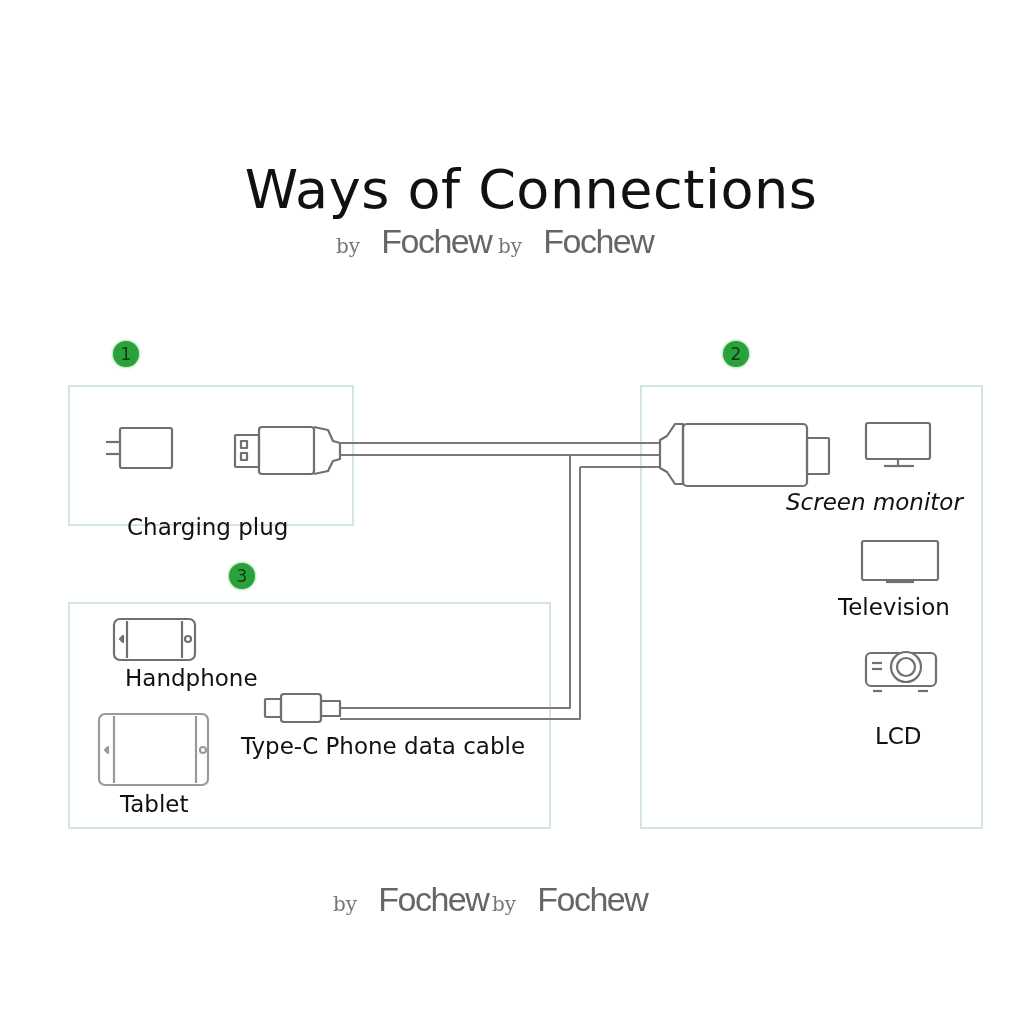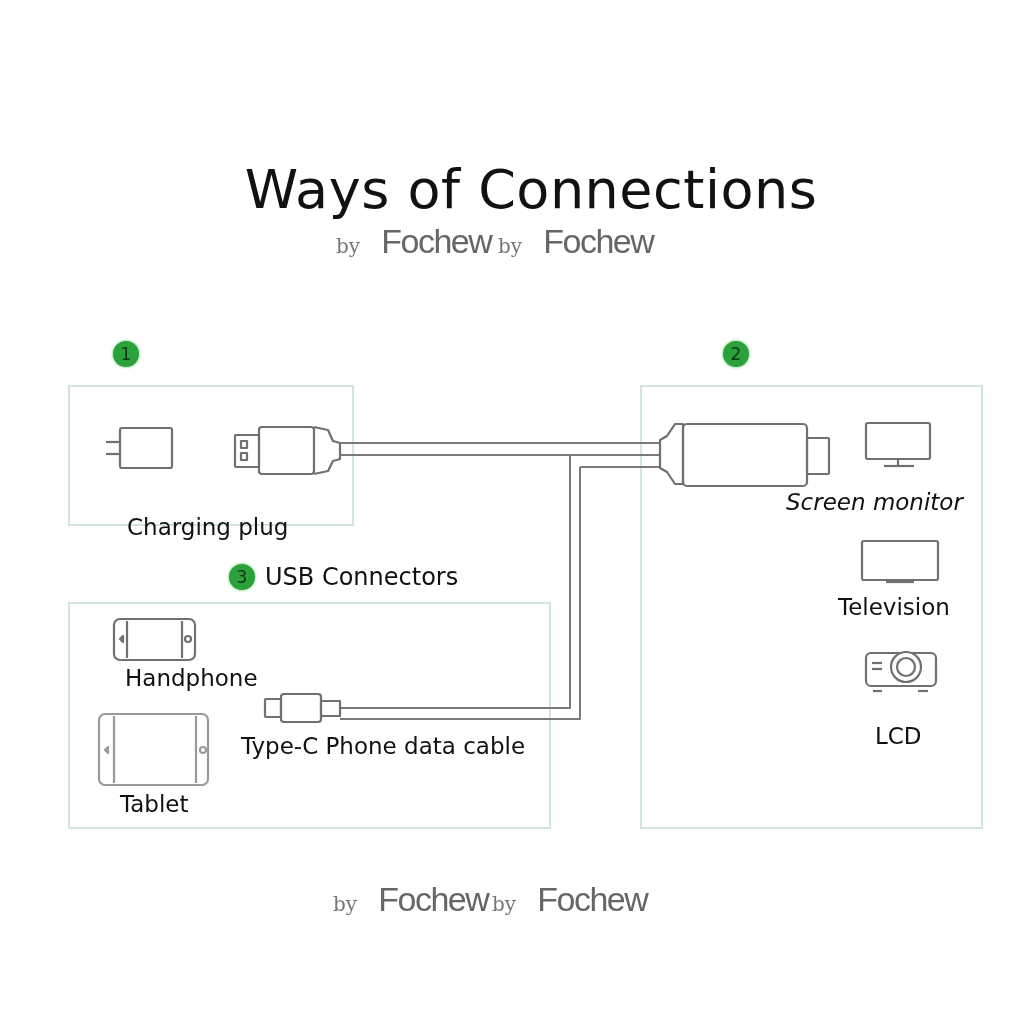--- a/index.html
+++ b/index.html
@@ -47,21 +47,20 @@
 <div class="abs box" style="left:68px; top:602px; width:483px; height:227px;"></div>
 
 <div class="abs section-label" style="left:113px; top:341px;">
   <span class="badge" style="background: rgb(42, 161, 59);">1</span>
 </div>
 <div class="abs section-label" style="left:723px; top:341px;">
   <span class="badge" style="background: rgb(42, 161, 59);">2</span>
 </div>
 <div class="abs section-label" style="left:229px; top:563px;">
   <span class="badge" style="background: rgb(42, 161, 59);">3</span>
-  <span>USB Connectors</span>
 </div>
 
 <div class="abs lbl" style="left:127px; top:476px;margin-top:38px;">Charging plug</div>
 <div class="abs lbl" style="left:786px; top:489px;font-style:italic;">Screen monitor</div>
 <div class="abs lbl" style="left:838px; top:594px;">Television</div>
 <div class="abs lbl" style="left:875px; top:723px;">LCD</div>
 <div class="abs lbl" style="left:87px; top:665px;margin-left:38px;">Handphone</div>
 <div class="abs lbl" style="left:120px; top:791px;">Tablet</div>
 <div class="abs lbl" style="left:241px; top:733px;">Type-C Phone data cable</div>
 

